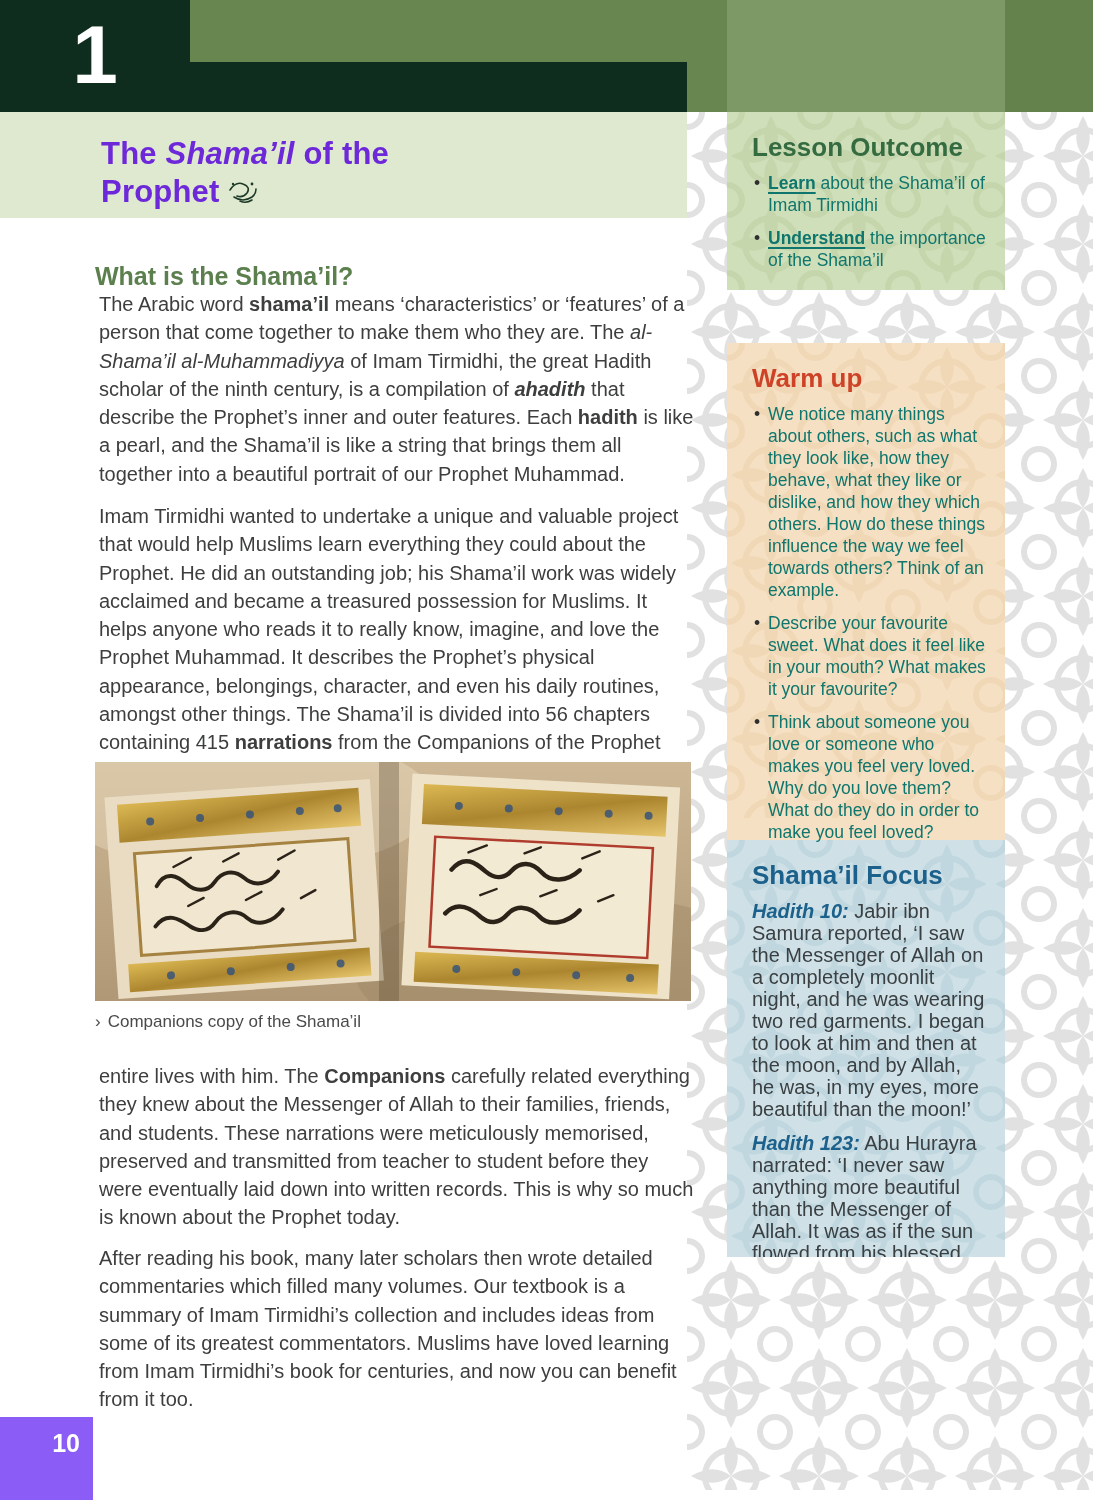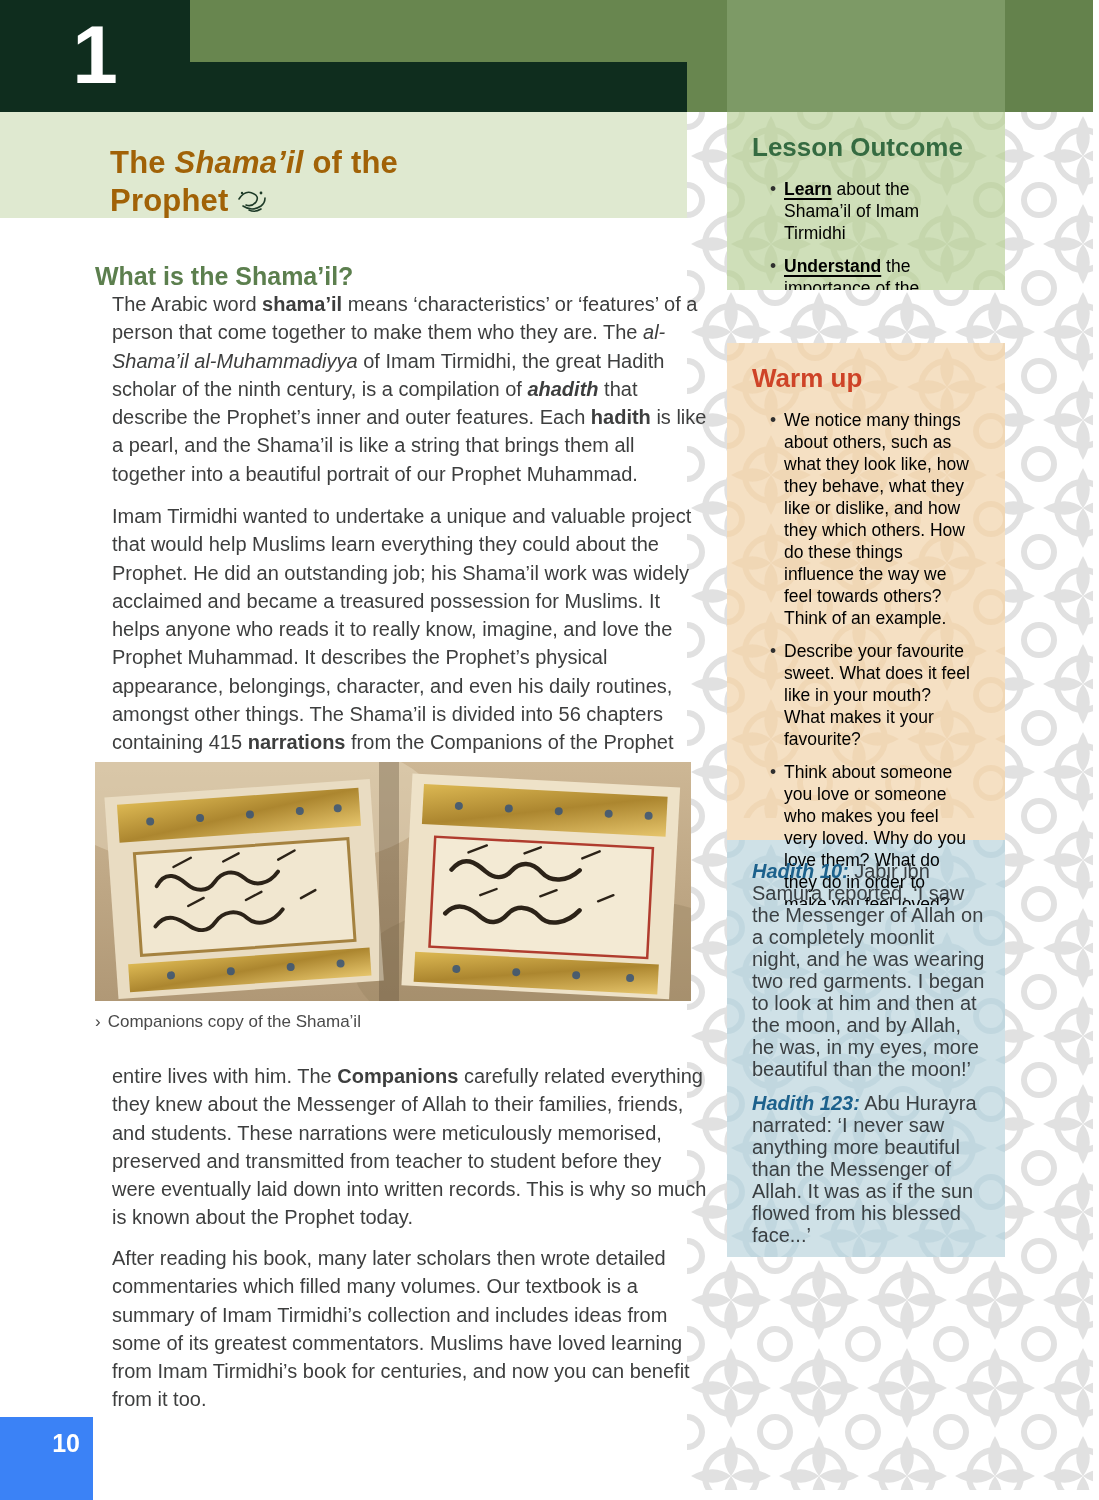--- a/index.html
+++ b/index.html
@@ -10,60 +10,60 @@
   
   .chapter-block{position:absolute;left:0;top:0;width:190px;height:112px;background:#0f2d1e;}
   .chapter-num{position:absolute;left:0;top:14px;width:100%;text-align:center;
     font-size:82px;font-weight:700;color:#ffffff;line-height:1;}
   .band-olive-a{position:absolute;left:190px;top:0;width:537px;height:112px;background:#68864f;}
   .band-dark{position:absolute;left:190px;top:62px;width:497px;height:50px;background:#0f2d1e;}
   .band-olive-b{position:absolute;left:727px;top:0;width:278px;height:112px;background:#7d9a66;}
   .band-olive-c{position:absolute;left:1005px;top:0;width:88px;height:112px;background:#64824c;}
   
   .title-band{position:absolute;left:0;top:112px;width:687px;height:106px;background:#dfe9d0;}
-  .page-title{position:absolute;left:95px;top:17px;margin:15px;font-size:31px;line-height:38px;
-    font-weight:700;color:#a16207;letter-spacing:.2px;}
+  .page-title{position:absolute;left:95px;top:17px;margin:6px;font-size:31px;line-height:38px;
+    font-weight:700;color:#6d28d9;letter-spacing:.2px;}
   .pbuh{vertical-align:-4px;margin-left:6px;}
   
   .pattern-zone{position:absolute;left:687px;top:112px;width:406px;height:1378px;}
   
   .side-box{position:absolute;left:727px;width:278px;box-sizing:border-box;
     padding:20px 18px 0 25px;overflow:hidden;}
   .side-box .pat{position:absolute;left:0;top:0;z-index:0;}
   .side-box > *{position:relative;z-index:1;}
   .box-lesson{top:112px;height:178px;background:#cfdfb9;}
   .box-warm{top:343px;height:562px;background:#f5e0c3;}
   .box-focus{top:840px;height:417px;background:#cfe1e7;}
   .box-title{margin:0 0 10px 0;font-size:26px;font-weight:700;line-height:30px;}
   .box-lesson .box-title{color:#356b41;}
   .box-warm .box-title{color:#ce4327;}
   .box-focus .box-title{color:#1c618c;}
-  .side-list{margin:16px;padding:0;list-style:none;font-size:17.5px;line-height:22px;color:#000000;}
+  .side-list{margin:0;padding:0;list-style:none;font-size:17.5px;line-height:22px;color:#0f766e;}
   .side-list li{position:relative;padding-left:16px;margin-bottom:11px;}
   .side-list li::before{content:"\2022";position:absolute;left:2px;top:0;color:#2f2f2f;}
   .hadith{margin:0 0 12px 0;font-size:20px;line-height:22px;color:#3a3f42;}
   .hadith-lead{font-style:italic;font-weight:700;color:#1c618c;}
   
   .main-col{position:absolute;left:95px;top:218px;width:596px;height:1200px;}
   .section-heading{position:absolute;left:0;top:44px;margin:0;font-size:25px;font-weight:700;color:#5c7f4e;}
-  .body-p{position:absolute;left:17px;margin:0;width:596px;font-size:20px;line-height:28.3px;color:#3d3e3e;}
+  .body-p{position:absolute;left:4px;margin:0;width:596px;font-size:20px;line-height:28.3px;color:#3d3e3e;}
   .p1{top:72px;}
   .p2{top:284px;}
   .p3{top:844px;}
   .p4{top:1026px;}
   .figure{position:absolute;left:0;top:544px;width:596px;height:239px;}
   .caption{position:absolute;left:0;top:794px;margin:0;font-size:17px;color:#4a4a4a;}
   .caption .chev{margin-right:7px;}
   
   .rt-b{font-weight:700;}
   .rt-i{font-style:italic;}
   .rt-bi{font-weight:700;font-style:italic;}
   .rt-ub{font-weight:700;text-decoration:underline;text-decoration-thickness:2px;text-underline-offset:3px;}
   
-  .page-num-box{position:absolute;left:0;top:1417px;width:93px;height:83px;background:#3b82f6;
+  .page-num-box{position:absolute;left:0;top:1417px;width:93px;height:83px;background:#8b5cf6;
     box-sizing:border-box;padding:12px 13px 8px 0;text-align:right;}
   .page-num{font-size:25px;font-weight:700;color:#ffffff;}
 </style>
 </head>
 <body>
 
 <div class="page">
 
   <div class="band-olive-a"></div>
   <div class="band-dark"></div>
@@ -181,20 +181,21 @@
           <g fill="#b4cfd9">
             <path d="M44 4 C53 20 53 32 44 44 C35 32 35 20 44 4 Z"></path>
             <path d="M44 84 C53 68 53 56 44 44 C35 56 35 68 44 84 Z"></path>
             <path d="M4 44 C20 35 32 35 44 44 C32 53 20 53 4 44 Z"></path>
             <path d="M84 44 C68 35 56 35 44 44 C56 53 68 53 84 44 Z"></path>
           </g>
         </pattern>
       </defs>
       <rect width="278" height="417" fill="url(#pat-blue)"></rect>
     </svg>
+    <h3 class="box-title">Shama’il Focus</h3>
     <p class="hadith"><span class="hadith-lead">Hadith 10:</span><span> Jabir ibn Samura reported, ‘I saw the Messenger of Allah on a completely moonlit night, and he was wearing two red garments. I began to look at him and then at the moon, and by Allah, he was, in my eyes, more beautiful than the moon!’</span></p>
     <p class="hadith"><span class="hadith-lead">Hadith 123:</span><span> Abu Hurayra narrated: ‘I never saw anything more beautiful than the Messenger of Allah. It was as if the sun flowed from his blessed face...’</span></p>
   </aside>
 
   <div class="main-col">
     <h2 class="section-heading">What is the Shama’il?</h2>
     <p class="body-p p1"><span>The Arabic word </span><span class="rt-b">shama’il</span><span> means ‘characteristics’ or ‘features’ of a person that come together to make them who they are. The </span><span class="rt-i">al-Shama’il al-Muhammadiyya</span><span> of Imam Tirmidhi, the great Hadith scholar of the ninth century, is a compilation of </span><span class="rt-bi">ahadith</span><span> that describe the Prophet’s inner and outer features. Each </span><span class="rt-b">hadith</span><span> is like a pearl, and the Shama’il is like a string that brings them all together into a beautiful portrait of our Prophet Muhammad.</span></p>
     <p class="body-p p2"><span>Imam Tirmidhi wanted to undertake a unique and valuable project that would help Muslims learn everything they could about the Prophet. He did an outstanding job; his Shama’il work was widely acclaimed and became a treasured possession for Muslims. It helps anyone who reads it to really know, imagine, and love the Prophet Muhammad. It describes the Prophet’s physical appearance, belongings, character, and even his daily routines, amongst other things. The Shama’il is divided into 56 chapters containing 415 </span><span class="rt-b">narrations</span><span> from the Companions of the Prophet who spent their</span></p>
 
     <div class="figure">

